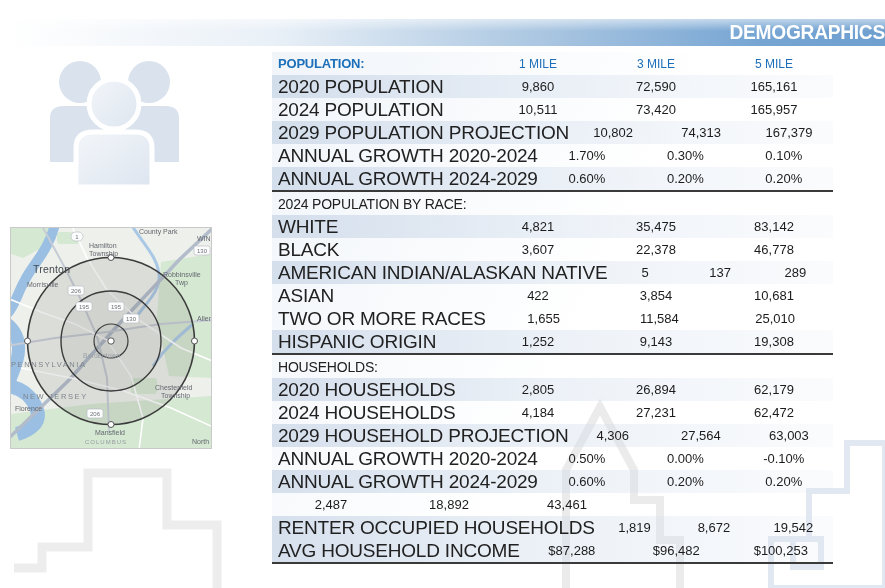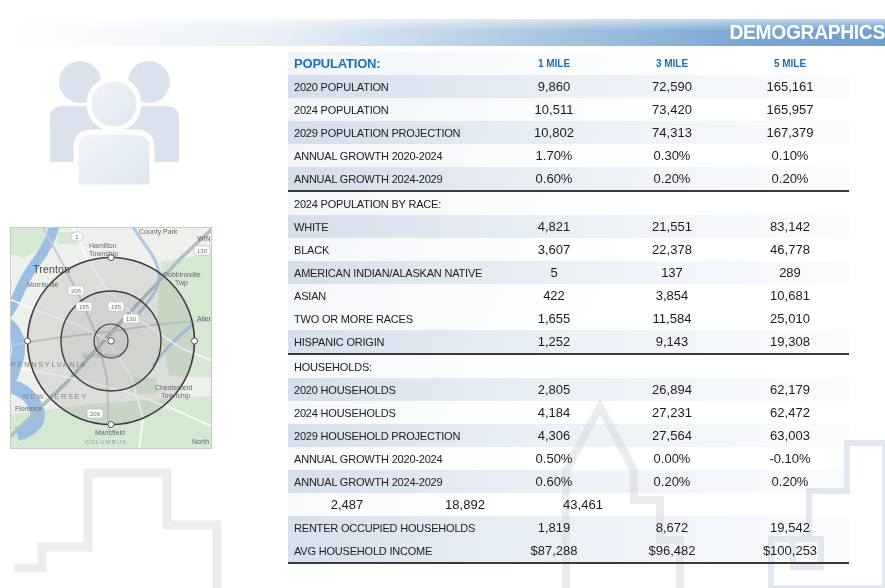--- a/index.html
+++ b/index.html
@@ -18,30 +18,30 @@
   .wm{position:absolute;pointer-events:none;}
 
   
   .people{position:absolute;left:42px;top:52px;}
 
   
   .map{position:absolute;left:10px;top:203px;width:200px;height:220px;border:1px solid #c9c9c9;background:#eef0eb;margin-top:24px;}
   .map svg{display:block;}
 
   
-  .table{position:absolute;left:288px;top:52px;width:561px;
+  .table{position:absolute;left:272px;top:52px;width:561px;
     background:linear-gradient(115deg,rgba(214,226,240,.35) 0%,rgba(255,255,255,0) 55%);
     border-bottom:2px solid #3a3a3a;}
   .section.ruled{border-top:2px solid #3a3a3a;}
   .trow{display:flex;align-items:center;height:23px;}
-  .trow .lbl{flex:1;padding-left:6px;font-size:11px;color:#212121;letter-spacing:-.2px;white-space:nowrap;}
+  .trow .lbl{flex:1;padding-left:6px;font-size:19px;color:#212121;letter-spacing:-.2px;white-space:nowrap;}
   .trow .val{width:118px;text-align:center;font-size:13px;color:#1c1c1c;}
   .trow.thead .lbl{color:#1c6fb8;font-weight:bold;font-size:13px;}
-  .trow.thead.plain .lbl{color:#212121;font-weight:normal;font-size:11px;}
-  .trow.thead .val{color:#1c6fb8;font-weight:bold;font-size:10px;}
+  .trow.thead.plain .lbl{color:#212121;font-weight:normal;font-size:14px;}
+  .trow.thead .val{color:#1c6fb8;font-weight:normal;font-size:12px;}
   .trow.stripe{background:linear-gradient(to right,rgba(193,208,227,.62) 0%,rgba(206,219,235,.38) 50%,rgba(222,231,242,.15) 100%);}
   .section:last-child .trow.data:last-child{background:linear-gradient(to right,rgba(193,208,227,.62) 0%,rgba(206,219,235,.38) 50%,rgba(222,231,242,.15) 100%);}
 
   
   .mt{font-family:"Liberation Sans",sans-serif;fill:#63686f;font-size:7px;}
   .mt-city{fill:#44494f;font-size:10.5px;letter-spacing:.2px;}
   .mt-state{fill:#7e858c;font-size:7.5px;letter-spacing:1.6px;}
   .mt-small{fill:#969ba1;font-size:6px;letter-spacing:1px;}
   .mt-faded{fill:#9aa0a6;font-size:7px;}
   .shield-txt{fill:#6d7278;font-size:6px;font-family:"Liberation Sans",sans-serif;}
@@ -222,21 +222,21 @@
           <div class="val">0.20%</div>
         </div>
       </div>
       <div class="section ruled">
         <div class="trow thead plain">
           <div class="lbl">2024 POPULATION BY RACE:</div>
         </div>
         <div class="trow data stripe">
           <div class="lbl">WHITE</div>
           <div class="val">4,821</div>
-          <div class="val">21,551</div>
+          <div class="val">35,475</div>
           <div class="val">83,142</div>
         </div>
         <div class="trow data">
           <div class="lbl">BLACK</div>
           <div class="val">3,607</div>
           <div class="val">22,378</div>
           <div class="val">46,778</div>
         </div>
         <div class="trow data stripe">
           <div class="lbl">AMERICAN INDIAN/ALASKAN NATIVE</div>

